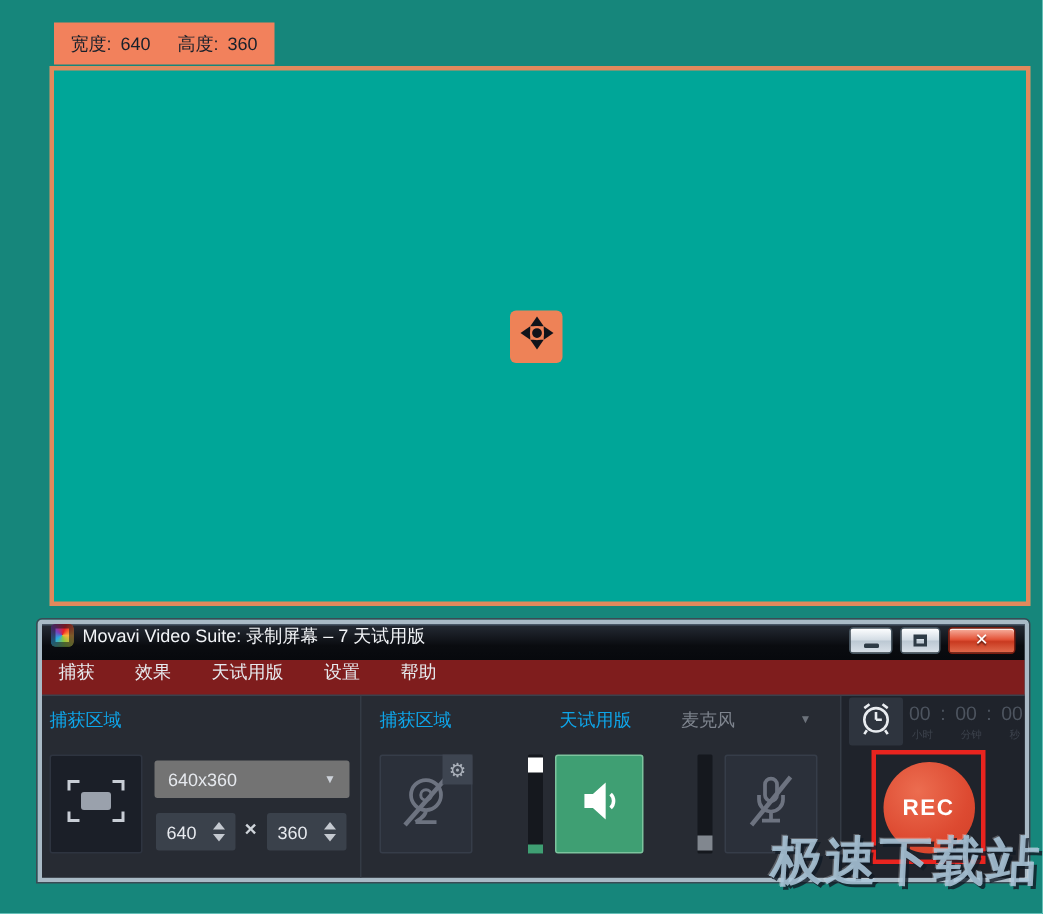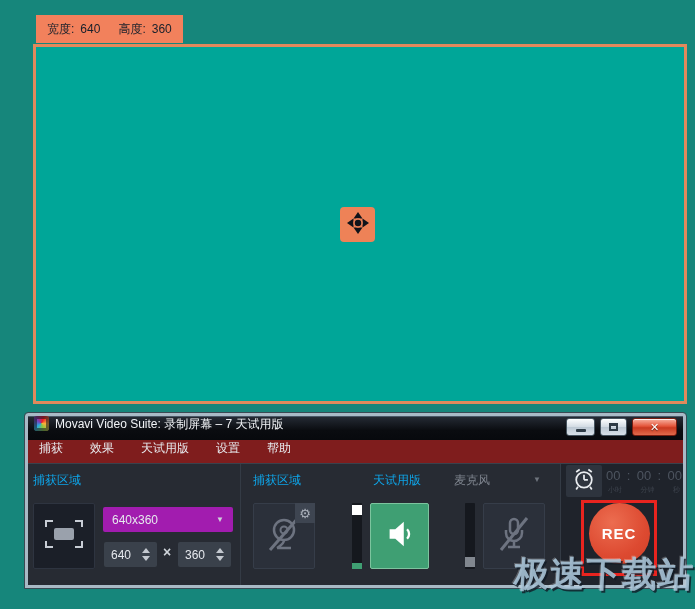--- a/index.html
+++ b/index.html
@@ -77,21 +77,21 @@
   .v-divider { position: absolute; left: 212px; top: 0; width: 1px; height: 121px; background: #343b45; }
 
   
   .frame-btn {
     position: absolute; left: 5px; top: 39px; width: 62px; height: 66px;
     background: #1b1f28; border: 1px solid #2e3440; border-radius: 2px;
     display: flex; align-items: center; justify-content: center;
   }
   .preset-select {
     position: absolute; left: 75px; top: 43px; width: 130px; height: 25px;
-    background: #a21caf; border-radius: 2px; color: #e6e9ee; font-size: 12px;
+    background: #737373; border-radius: 2px; color: #e6e9ee; font-size: 12px;
     display: flex; align-items: center; padding: 0 9px;
   }
   .preset-select .caret { margin-left: auto; font-size: 8px; color: #cdd2d9; }
   .spinner {
     position: absolute; top: 78px; width: 53px; height: 25px;
     background: #3a414b; border-radius: 2px; color: #e6e9ee; font-size: 12px;
     display: flex; align-items: center; padding: 0 7px;
   }
   .spinner.w { left: 76px; } .spinner.h { left: 150px; }
   .spin-arrows { margin-left: auto; display: flex; flex-direction: column; gap: 3px; }
@@ -135,21 +135,21 @@
     position: absolute; left: 5px; top: 1px; width: 36px; height: 32px;
     background: #2e343e; border-radius: 2px;
     display: flex; align-items: center; justify-content: center;
   }
   .timer { position: absolute; left: 45px; top: 4px; width: 76px; }
   .timer-digits { display: flex; justify-content: space-between; align-items: center; color: #4d545f; font-size: 13px; }
   .timer-units { display: flex; justify-content: space-between; color: #3d434d; font-size: 7px; margin-top: 2px; padding: 0 2px; }
   .rec-highlight {
     position: absolute; left: 20px; top: 36px; width: 76px; height: 76px;
     border: 3px solid #e9241f;
-    display: flex; justify-content: center;
+    display: flex; align-items: center; justify-content: center;
   }
   .rec-btn {
     width: 61px; height: 61px; border-radius: 50%;
     background: radial-gradient(circle at 38% 32%, #ec6d50, #dd4a31 60%, #d03f27);
     color: #ffffff; font-size: 15px; font-weight: bold; letter-spacing: 1px;
     display: flex; align-items: center; justify-content: center;
     border: none; cursor: pointer;
   }
 
   

